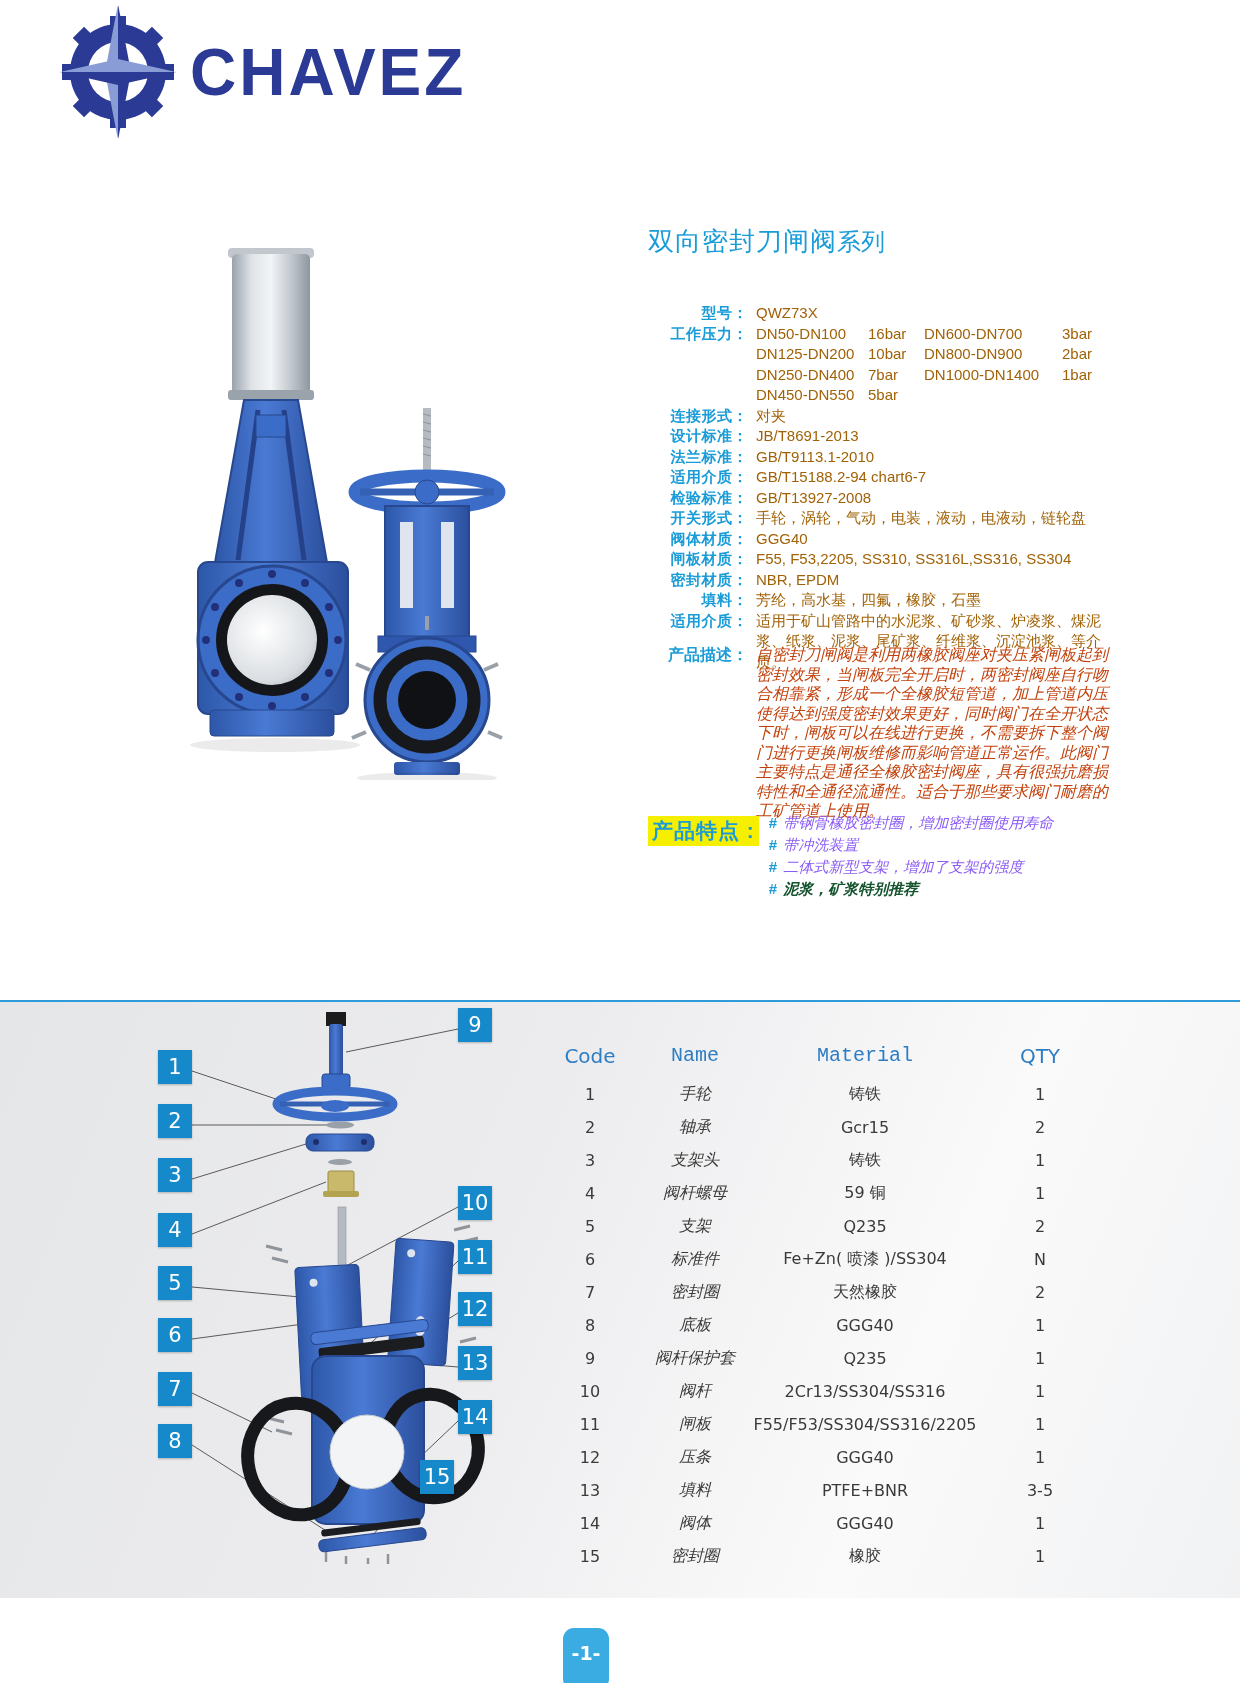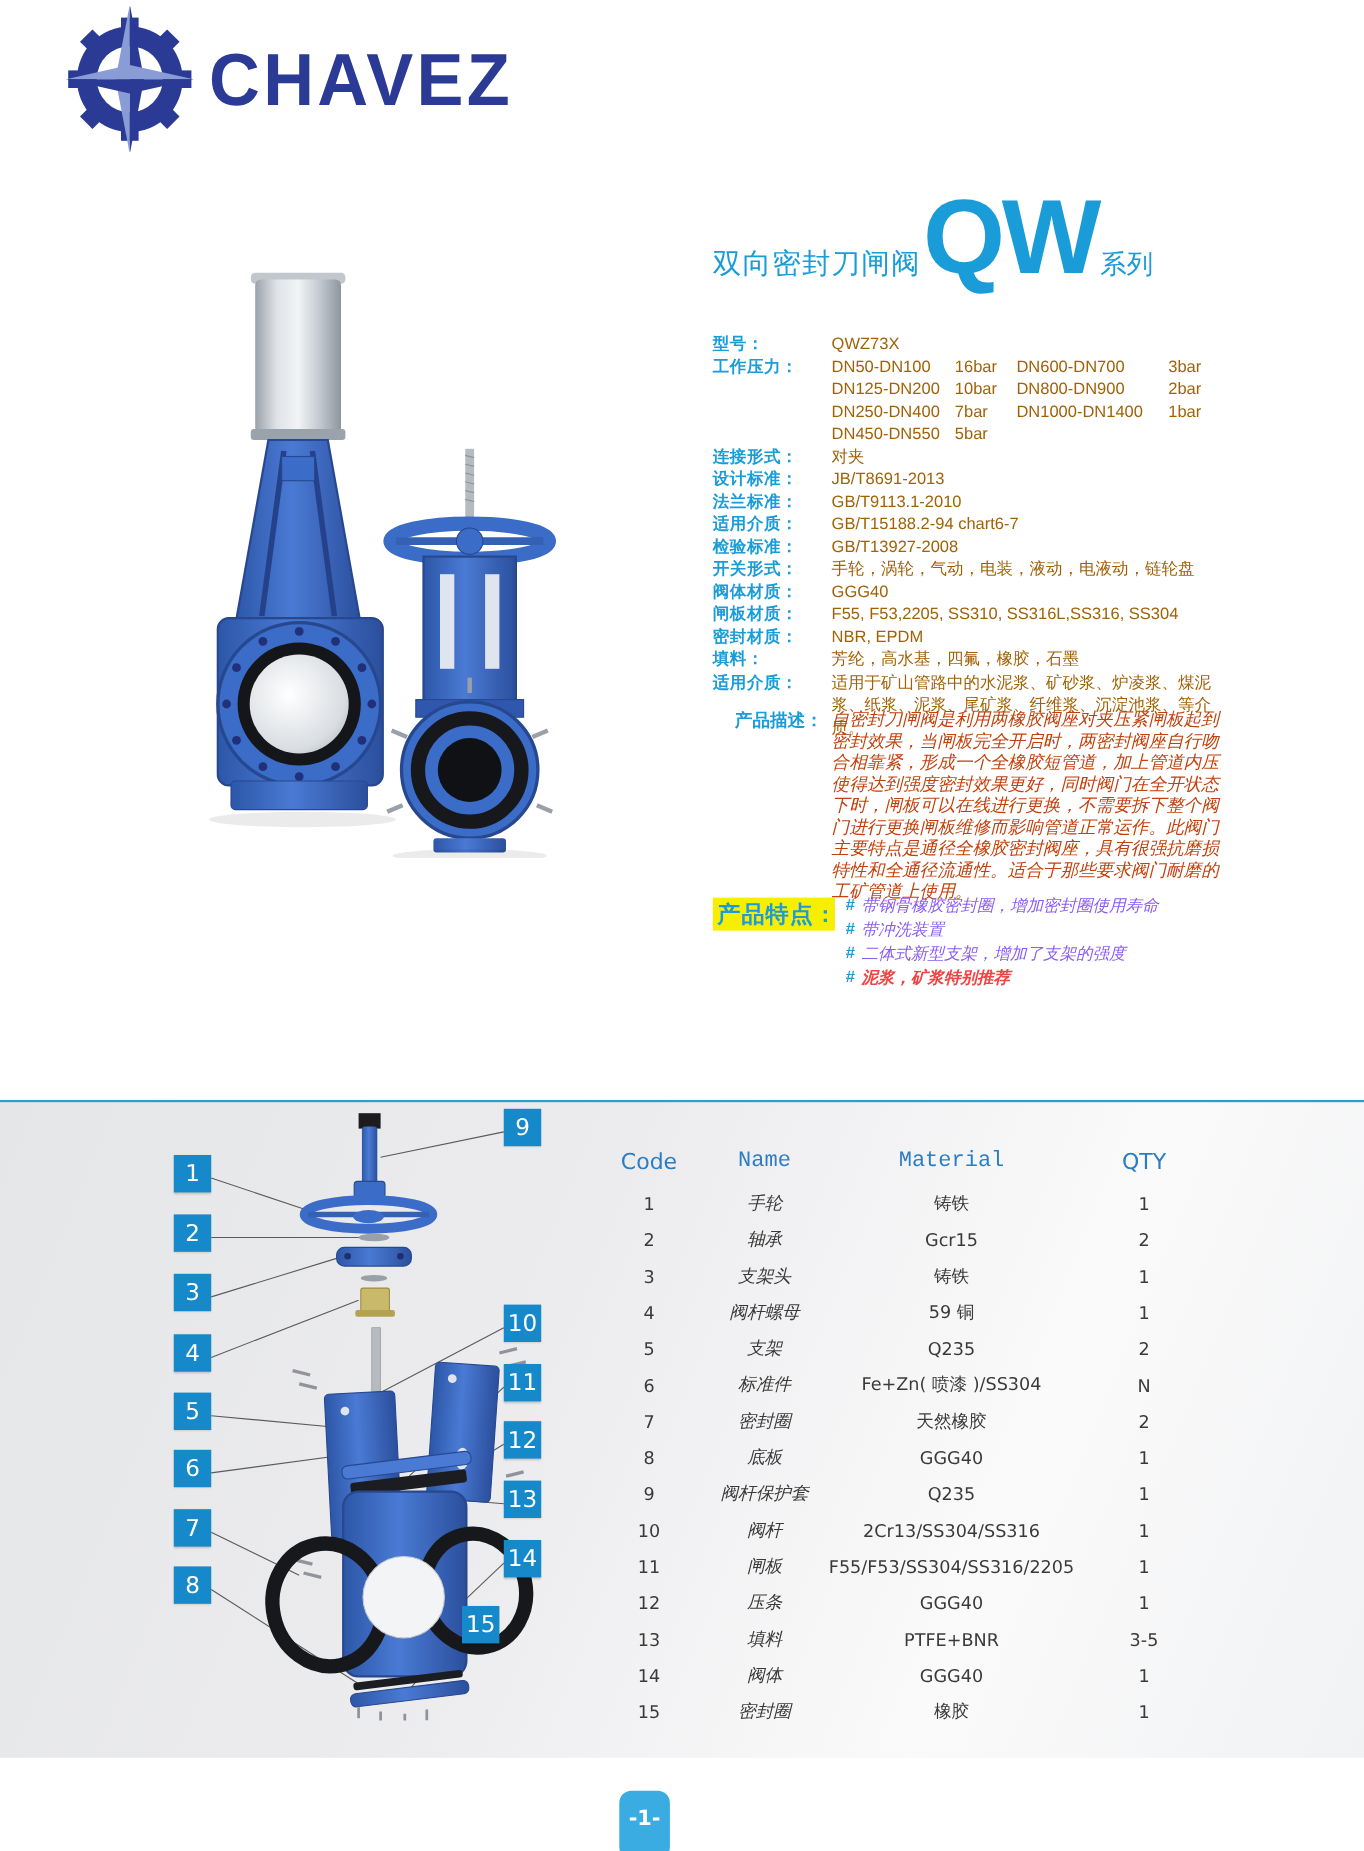--- a/index.html
+++ b/index.html
@@ -22,21 +22,21 @@
   .title-block { position:absolute; left:648px; top:160px; width:470px; height:105px; }
   .title-row { position:absolute; bottom:6px; left:0; display:flex; align-items:baseline; }
   .title-sub { font-size:26px; color:#1a9cd8; letter-spacing:1px; }
   .title-code { font-size:96px; font-weight:800; color:#1a9cd8; line-height:0.9; letter-spacing:-3px; margin:0 2px; }
   .title-suffix { font-size:24px; color:#1a9cd8; }
 
   
   .specs { position:absolute; left:648px; top:303px; width:460px; font-size:15px; }
   .spec-row { display:flex; line-height:20.5px; }
   .spec-label {
-    flex:0 0 100px; text-align:left; color:#1a9cd8; font-weight:bold;
+    flex:0 0 100px; text-align:right; color:#1a9cd8; font-weight:bold;
     font-family:"Liberation Sans", sans-serif; letter-spacing:0.5px;
   }
   .spec-value {
     flex:1; padding-left:8px; color:#a16207;
     font-family:Liberation Sans, sans-serif;
   }
   .p-c1 { width:112px; } .p-c2 { width:56px; } .p-c3 { width:138px; } .p-c4 { width:44px; }
 
   
   .description { position:absolute; left:648px; top:645px; width:460px; display:flex; font-size:16px; }
@@ -49,21 +49,21 @@
   
   .features { position:absolute; left:648px; top:812px; width:470px; display:flex;align-items:flex-end; }
   .features-label {
     flex:0 0 auto; align-self:flex-start; margin-top:4px;
     background:#f6ef00; color:#1a9cd8; font-weight:800; font-size:21px; padding:1px 4px; letter-spacing:1px;
   }
   .features-list { flex:1; padding-left:10px; }
   .feature-item { display:flex; line-height:22px; font-size:15px; font-family:"DejaVu Serif", serif; }
   .feature-marker { color:#1a9cd8; font-weight:bold; padding-right:6px; font-family:"Liberation Sans", sans-serif; }
   .feature-text { color:#8b5cf6; font-style:italic; }
-  .feature-text.em { color:#ef4444; font-weight:bold; }
+  .feature-text.em { color:#14532d; font-weight:bold; }
 
   
   .valve-art { position:absolute; left:180px; top:240px; width:340px; height:540px; }
 
   
   .bottom-section {
     position:absolute; left:0; top:1000px; width:1240px; height:598px;
     background:linear-gradient(112deg,#e5e6e8 0%, #ececee 40%, #fafafb 72%, #f1f2f3 100%);
     border-top:2px solid #2f9cd9;
   }
@@ -201,21 +201,20 @@
       <circle cx="247" cy="460" r="47" fill="none" stroke="#17181c" stroke-width="13"></circle>
       <circle cx="247" cy="460" r="29" fill="#101114"></circle>
       <rect x="214" y="522" width="66" height="13" rx="3" fill="url(#blueV)"></rect>
       <ellipse cx="247" cy="538" rx="70" ry="6" fill="#000000" opacity="0.08"></ellipse>
     </g>
   </svg>
 
   <div class="title-block">
     <div class="title-row">
       <span class="title-sub">双向密封刀闸阀</span>
-      <span class="title-code">QW</span>
       <span class="title-suffix">系列</span>
     </div>
   </div>
 
   <div class="specs">
     <div class="spec-row">
       <span class="spec-label">型号：</span>
       <span class="spec-value">QWZ73X</span>
     </div>
     <div class="spec-row">

